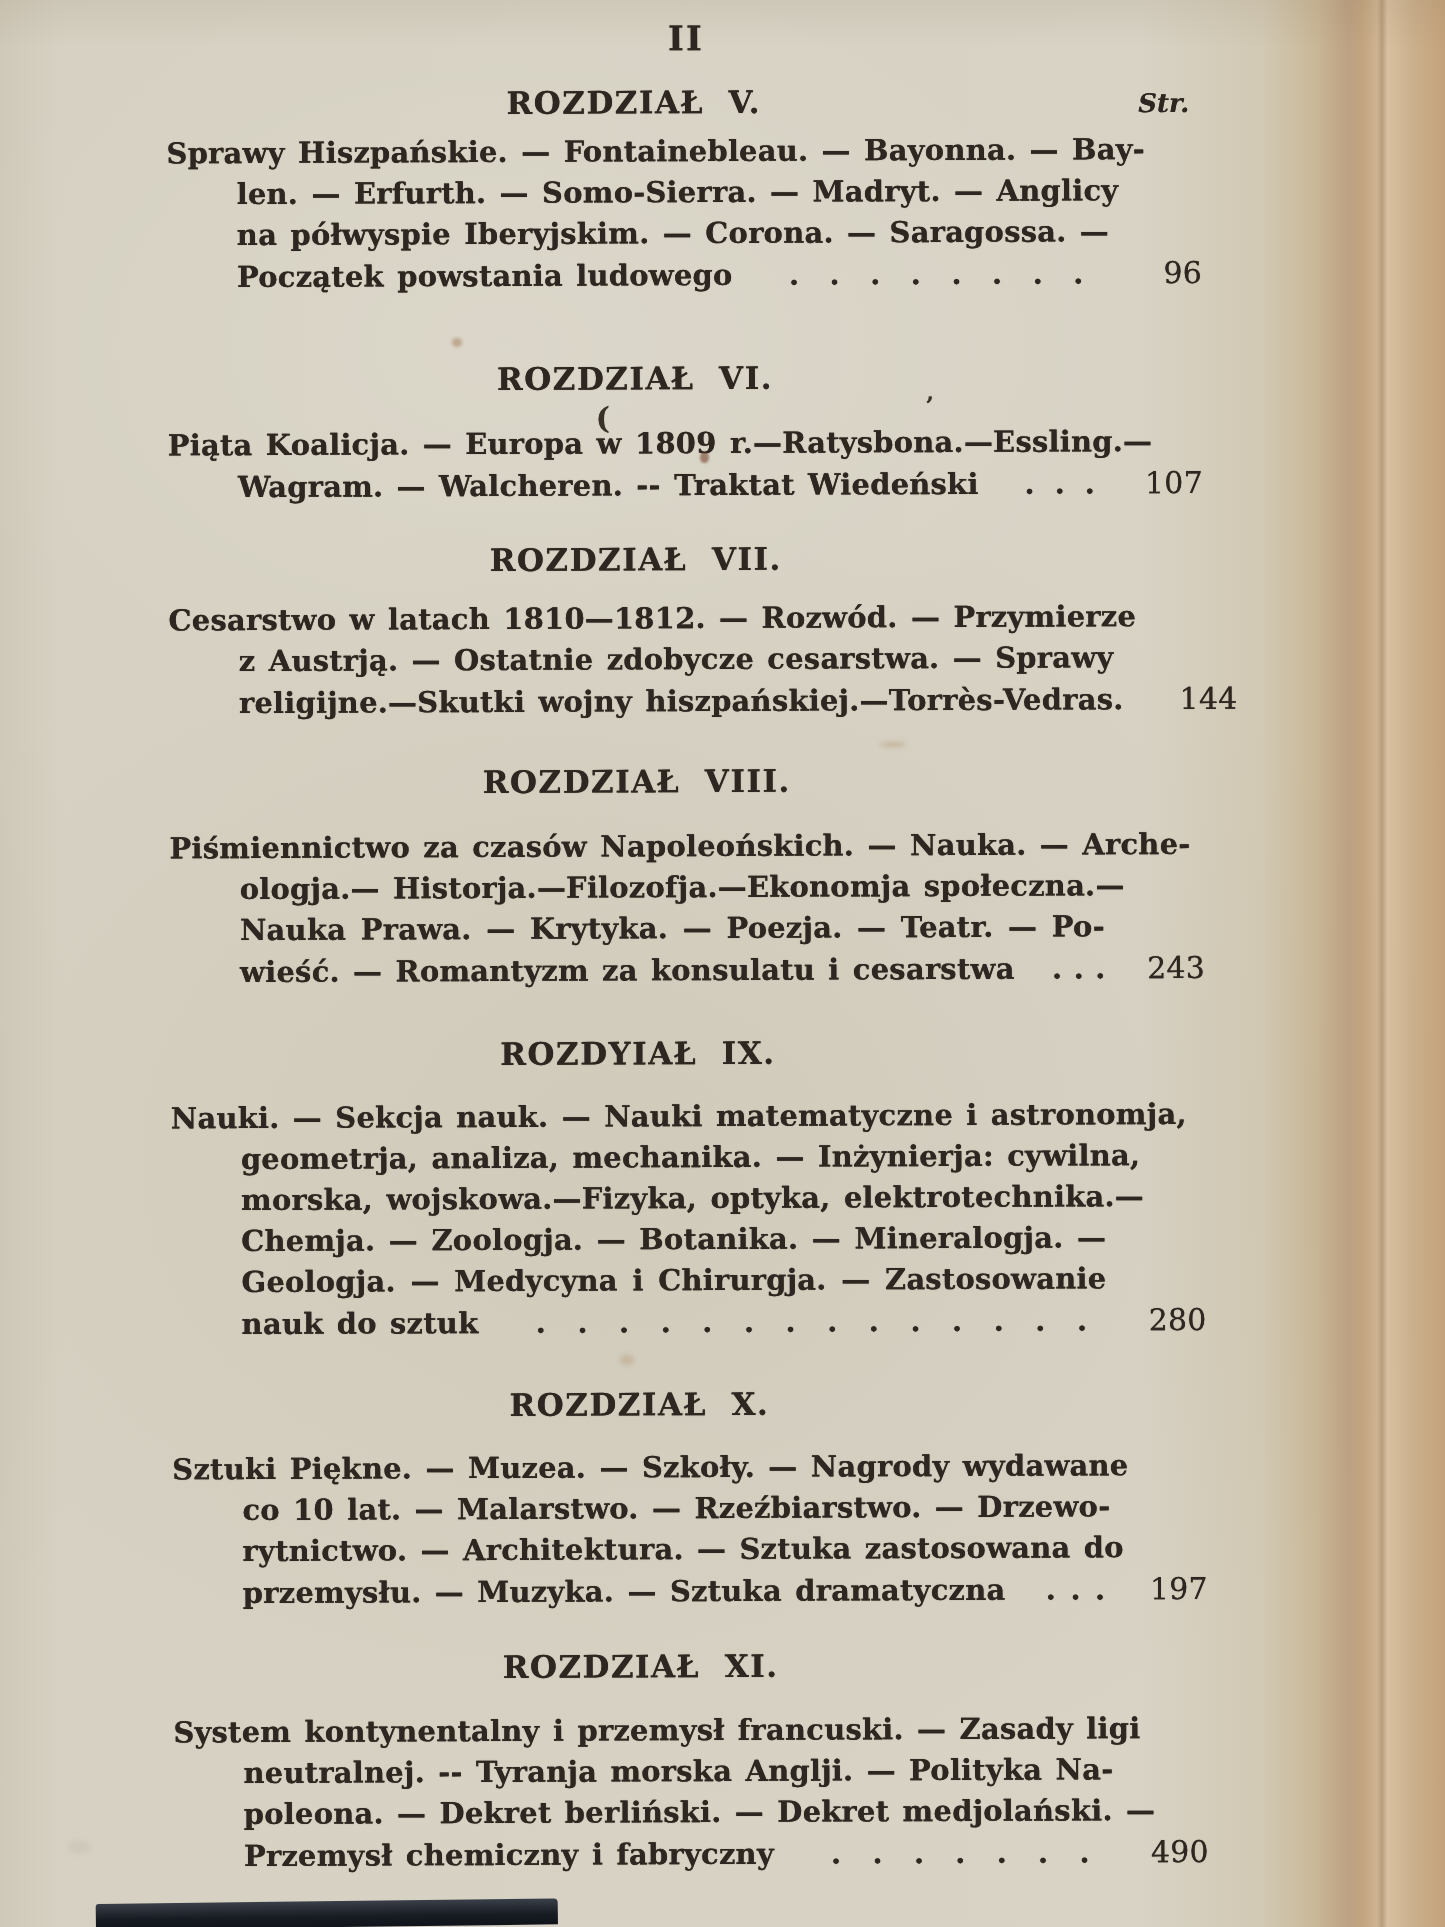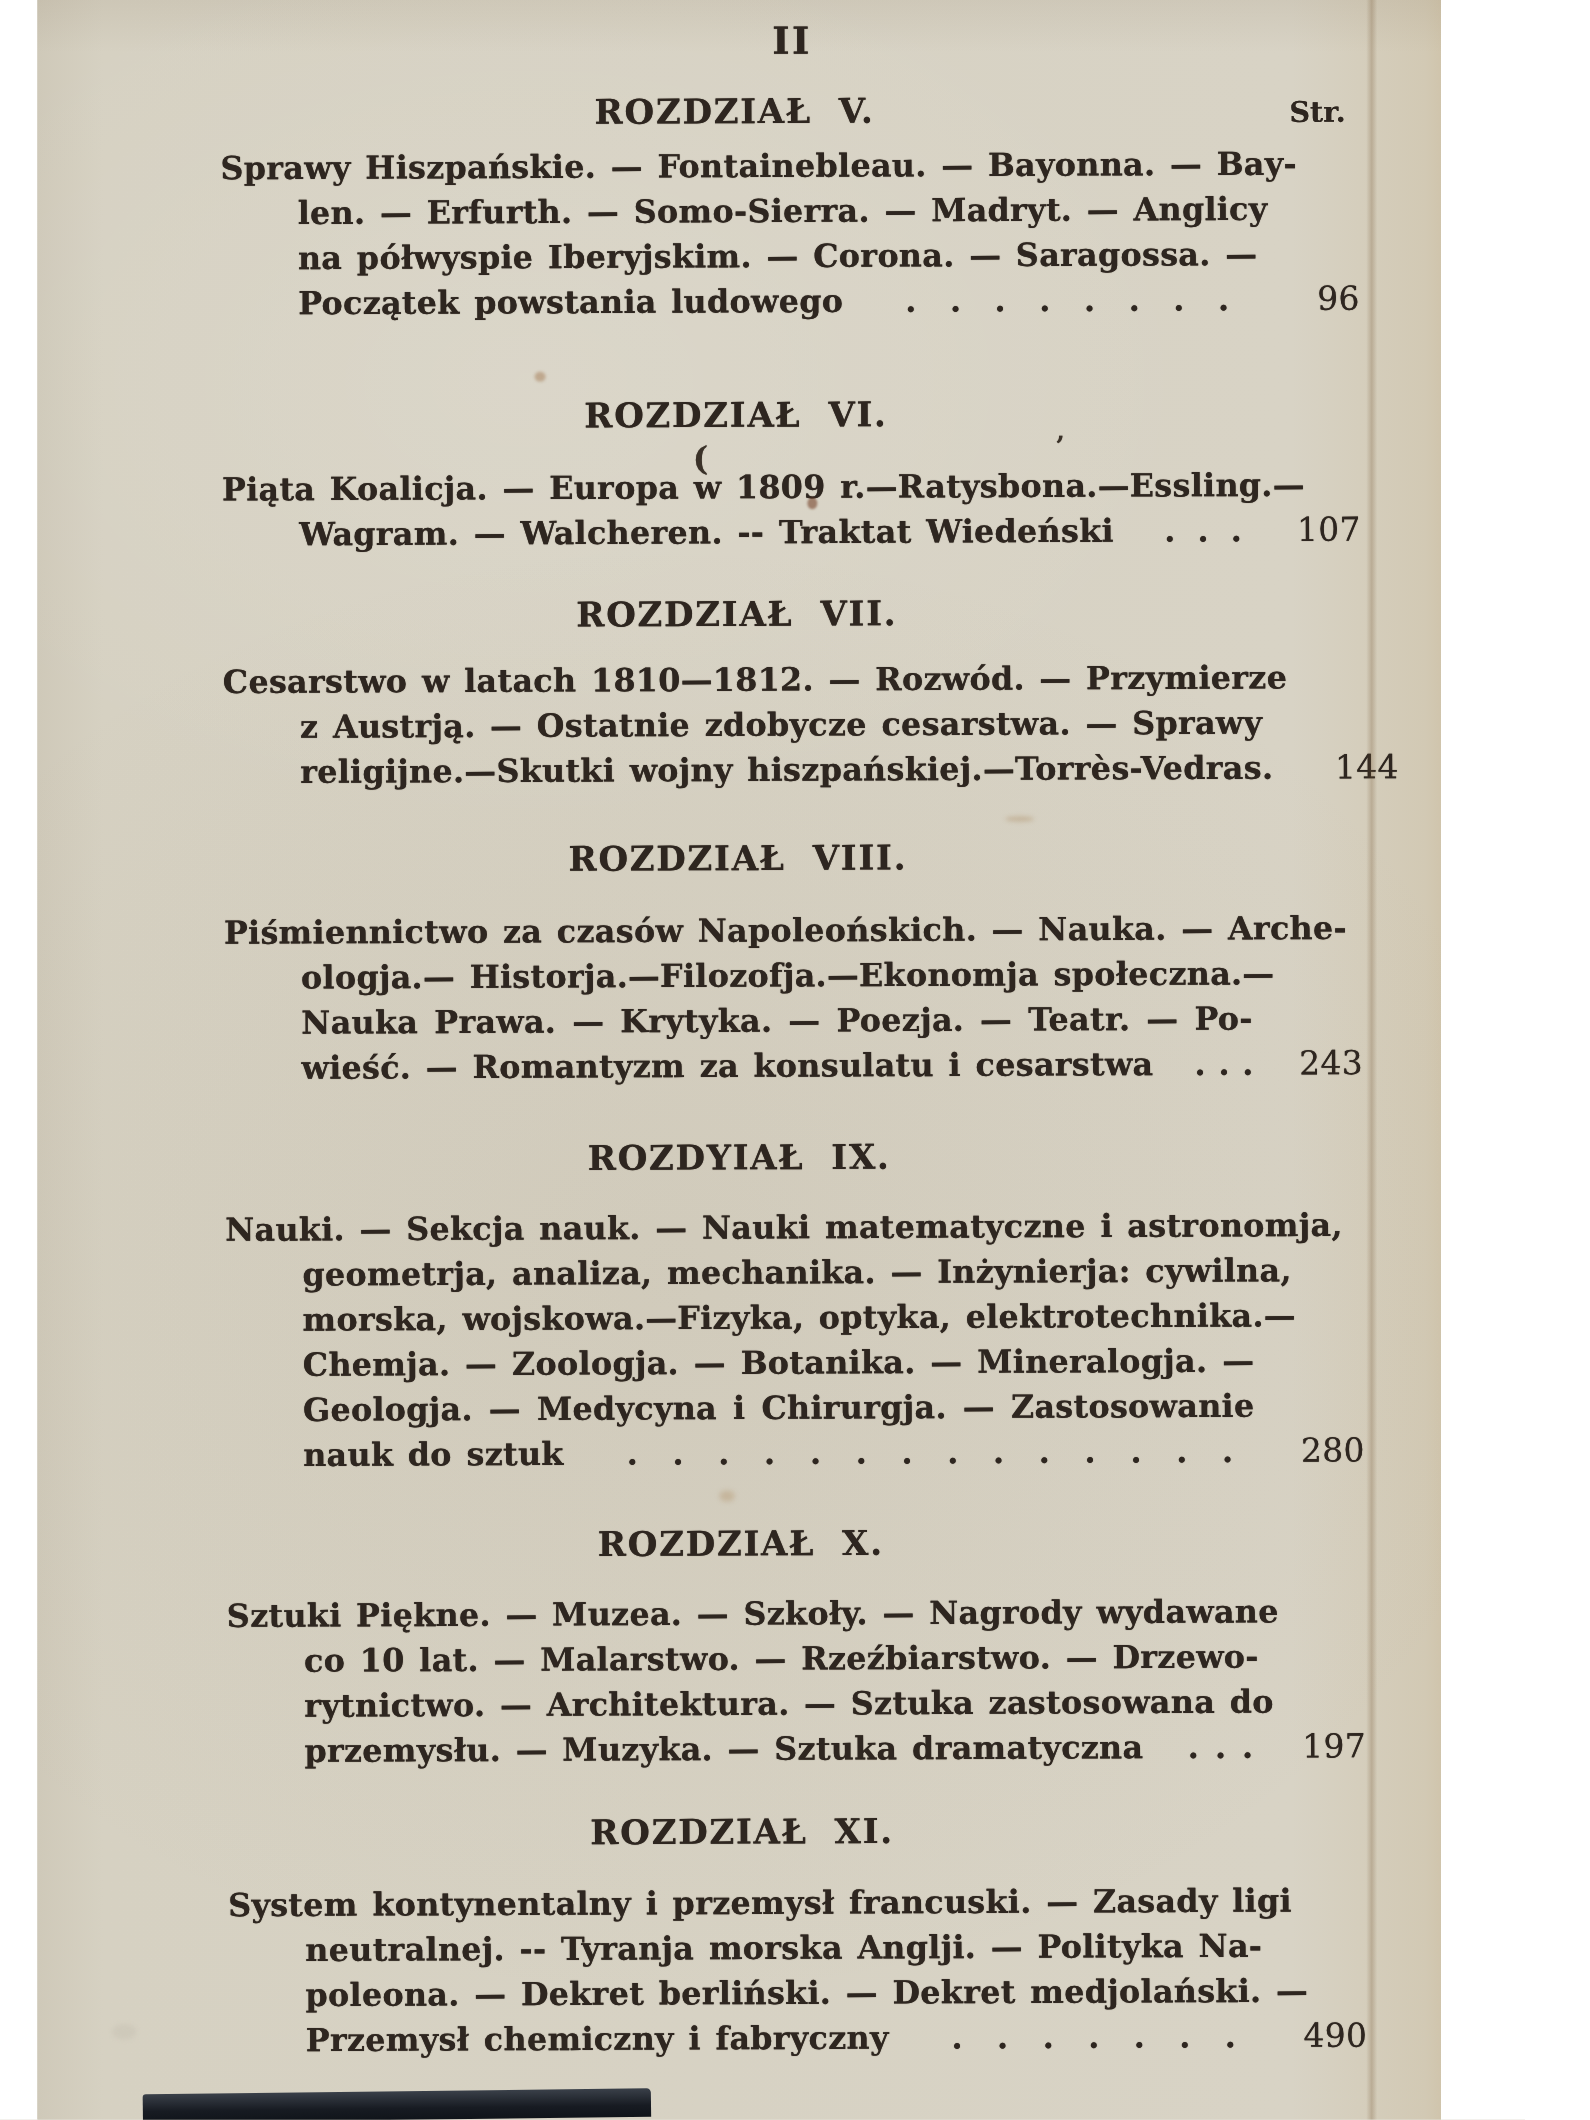--- a/index.html
+++ b/index.html
@@ -1,40 +1,39 @@
 <!DOCTYPE html>
 <html><head>
 <meta charset="utf-8">
 <style>
   html,body{margin:0;padding:0;}
   body{width:1445px;height:1927px;overflow:hidden;}
   .page{
-    position:relative;width:1276px;height:1927px;
+    position:relative;width:1445px;height:1927px;
     font-family:"DejaVu Serif","Liberation Serif",serif;
     color:#2e2620;
     background:
       radial-gradient(ellipse 900px 600px at 35% 18%, rgba(255,255,255,0.10), rgba(255,255,255,0) 70%),
       radial-gradient(ellipse 1100px 900px at 45% 60%, rgba(125,105,75,0.07), rgba(125,105,75,0) 75%),
       linear-gradient(180deg, rgba(125,105,78,0.10) 0px, rgba(125,105,78,0) 48px),
       linear-gradient(90deg,
         #cfc9b9 0px, #d6d1c2 60px, #d8d3c5 1140px, #d2c9b4 1262px,
         #c9b897 1315px, #bda183 1348px, #c2a47f 1362px, #d7bf9f 1388px,
         #cbb08d 1412px, #c3a27b 1445px),
       #d6d1c3;
-    margin-left: 34px;
   }
   .content{position:absolute;left:0;top:0;right:0;bottom:0;transform:rotate(-0.25deg);}
   .folio{
     position:absolute;left:0;top:18px;width:1380px;text-align:center;
     font-size:34px;font-weight:700;letter-spacing:2px;
     text-shadow:0 0 0.7px rgba(40,30,20,0.85);
   }
   .str-label{
     position:absolute;left:1125px;top:90px;width:85px;text-align:center;
-    font-size:26px;font-weight:700;
+    font-style:italic;font-size:26px;font-weight:700;
     text-shadow:0 0 0.6px rgba(40,30,20,0.8);
   }
   .chapter{position:absolute;left:0;top:0;width:100%;}
   .heading{
     position:absolute;left:170px;width:935px;text-align:center;
     font-size:31px;font-weight:700;letter-spacing:1.5px;white-space:pre;
     text-shadow:0 0 0.7px rgba(40,30,20,0.85);
   }
   .para{position:absolute;left:170px;width:1035px;}
   .line{

